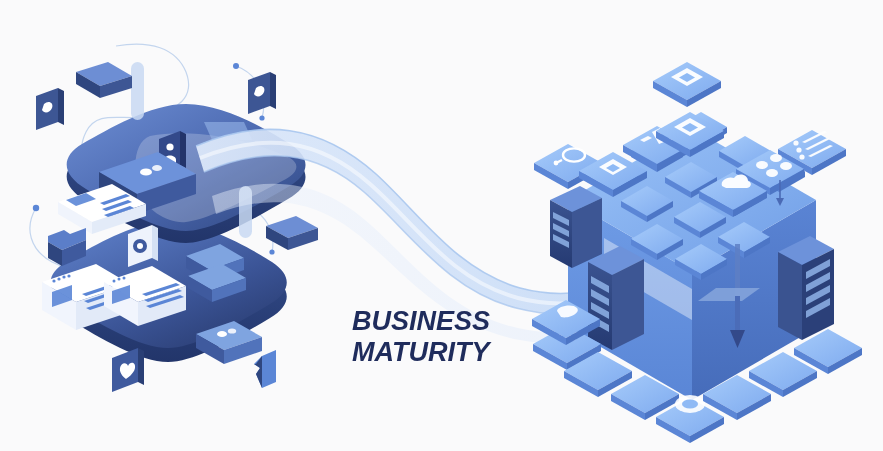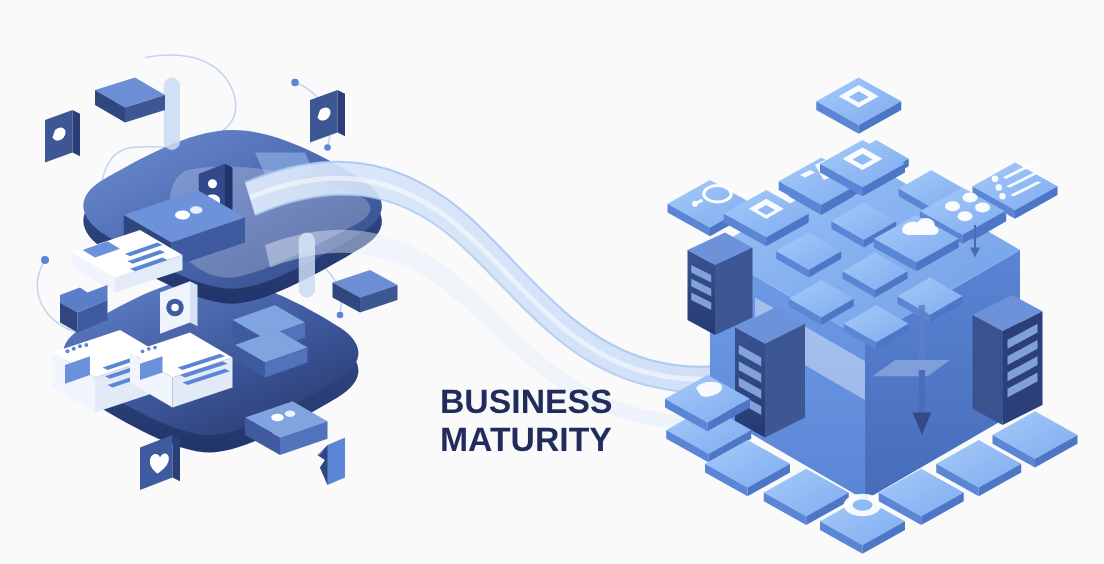--- a/index.html
+++ b/index.html
@@ -1,21 +1,21 @@
 <!DOCTYPE html>
 <html><head>
 <meta charset="utf-8">
 <style>
   html,body{margin:0;padding:0;}
   body{
     width:883px;height:451px;overflow:hidden;
     background:#fafafb;
     font-family:"Liberation Sans", sans-serif;
   }
-  #stage{position:relative;width:740px;height:451px;background:#fafafb;}
+  #stage{position:relative;width:740px;height:451px;background:#fafafb;font-style:italic;}
   svg{display:block;}
   .hl{font-family:"Liberation Sans", sans-serif;font-weight:bold;}
 </style>
 </head>
 <body>
 
 <div id="stage">
   <svg width="883" height="451" viewBox="0 0 883 451">
 
     <defs>

